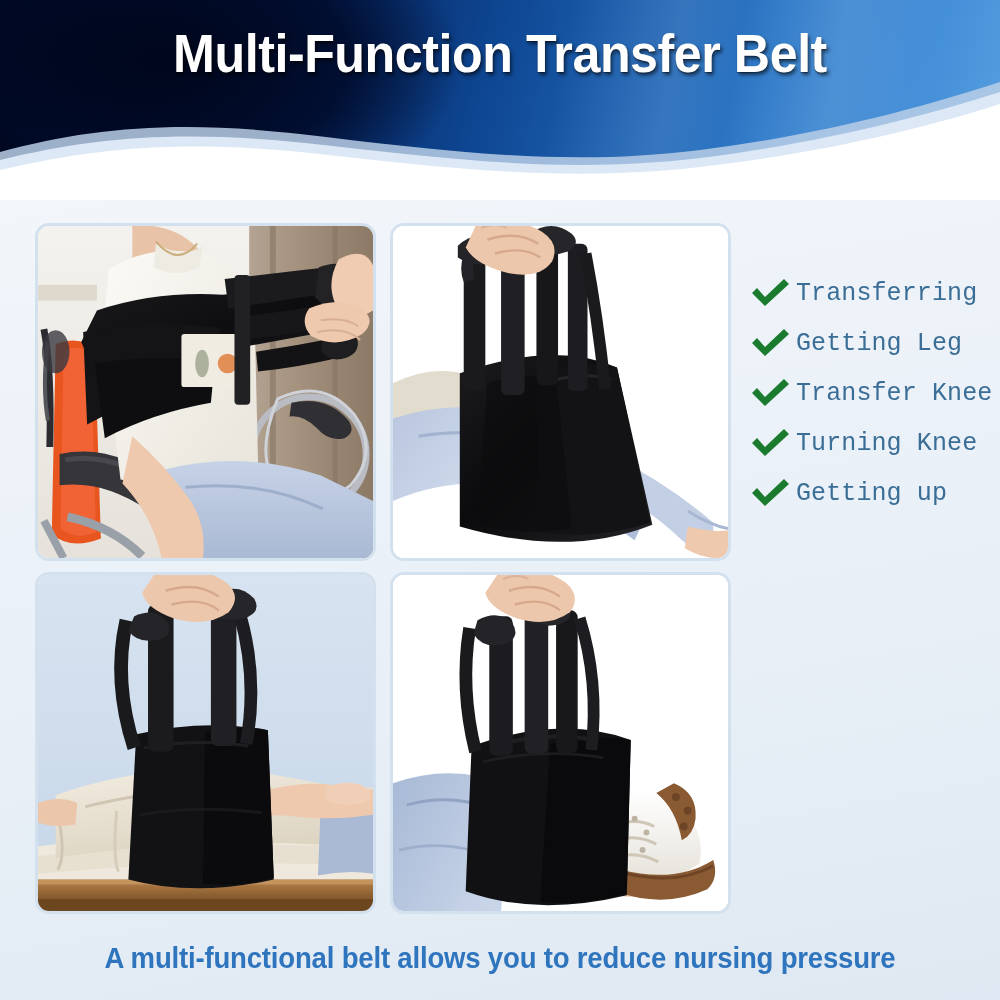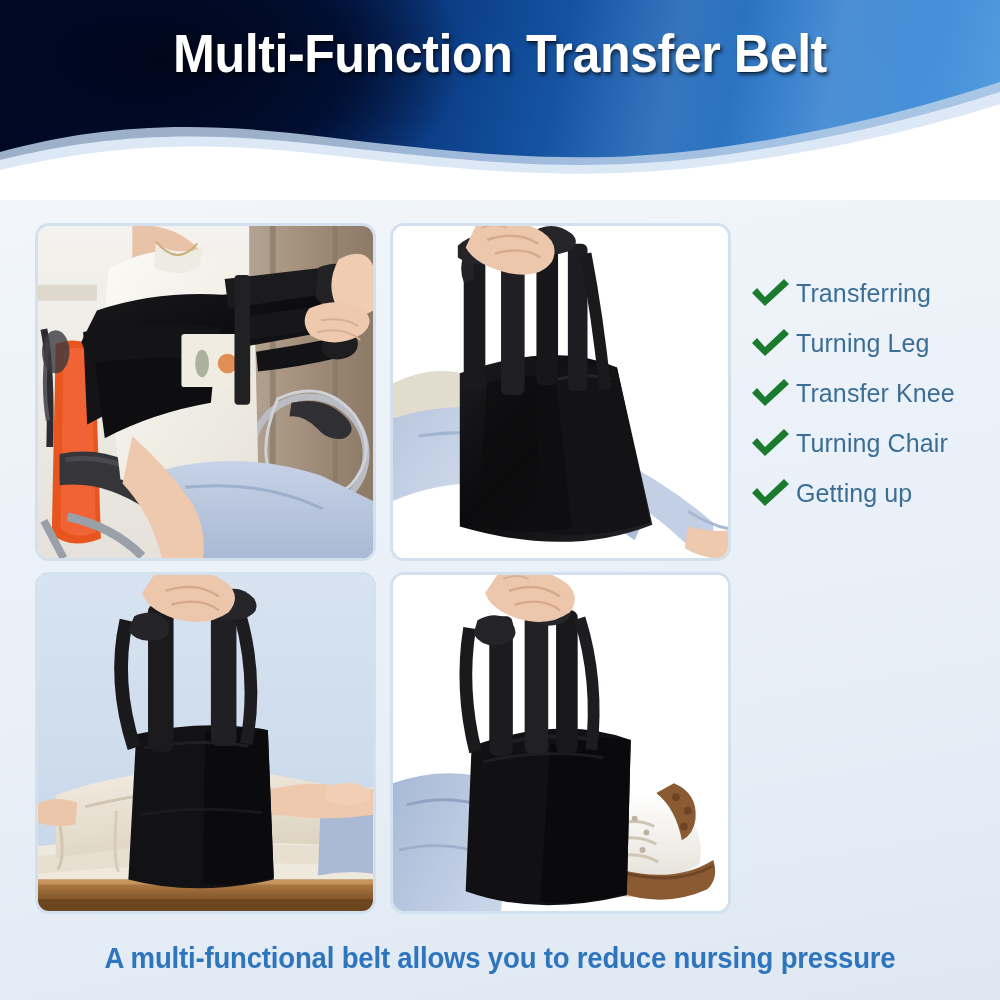--- a/index.html
+++ b/index.html
@@ -69,21 +69,21 @@
     overflow: hidden;
     background: #ffffff;
   }
   .p1 { left: 35px;  top: 223px; width: 341px; height: 338px; }
   .p2 { left: 390px; top: 223px; width: 341px; height: 338px; }
   .p3 { left: 35px;  top: 572px; width: 341px; height: 342px; }
   .p4 { left: 390px; top: 572px; width: 341px; height: 342px; }
   .photo-inner { position: absolute; inset: 0; }
 
   
-  .feature-list { position: absolute; }
+  .feature-list { position: absolute; font-family: Liberation Mono, monospace; }
   .list-top    { left: 748px; top: 268px; }
   .list-bottom { left: 748px; top: 672px; }
   .feature-row {
     display: flex;
     align-items: center;
     height: 50px;
   }
   .check-icon {
     width: 44px;
     height: 34px;
@@ -390,39 +390,39 @@
       </span>
       <span class="feature-label">Transferring</span>
     </div>
 
     <div class="feature-row">
       <span class="check-icon">
         <svg viewBox="0 0 44 34" width="44" height="34">
           <path d="M4 17 L9 12 L17 21 L36 3 L41 8 L17 30 Z" fill="#1a7a2e"></path>
         </svg>
       </span>
-      <span class="feature-label">Turning Leg</span>
+      <span class="feature-label">Getting Leg</span>
     </div>
 
     <div class="feature-row">
       <span class="check-icon">
         <svg viewBox="0 0 44 34" width="44" height="34">
           <path d="M4 17 L9 12 L17 21 L36 3 L41 8 L17 30 Z" fill="#1a7a2e"></path>
         </svg>
       </span>
       <span class="feature-label">Transfer Knee</span>
     </div>
 
     <div class="feature-row">
       <span class="check-icon">
         <svg viewBox="0 0 44 34" width="44" height="34">
           <path d="M4 17 L9 12 L17 21 L36 3 L41 8 L17 30 Z" fill="#1a7a2e"></path>
         </svg>
       </span>
-      <span class="feature-label">Turning Chair</span>
+      <span class="feature-label">Turning Knee</span>
     </div>
 
     <div class="feature-row">
       <span class="check-icon">
         <svg viewBox="0 0 44 34" width="44" height="34">
           <path d="M4 17 L9 12 L17 21 L36 3 L41 8 L17 30 Z" fill="#1a7a2e"></path>
         </svg>
       </span>
       <span class="feature-label">Getting up</span>
     </div>

